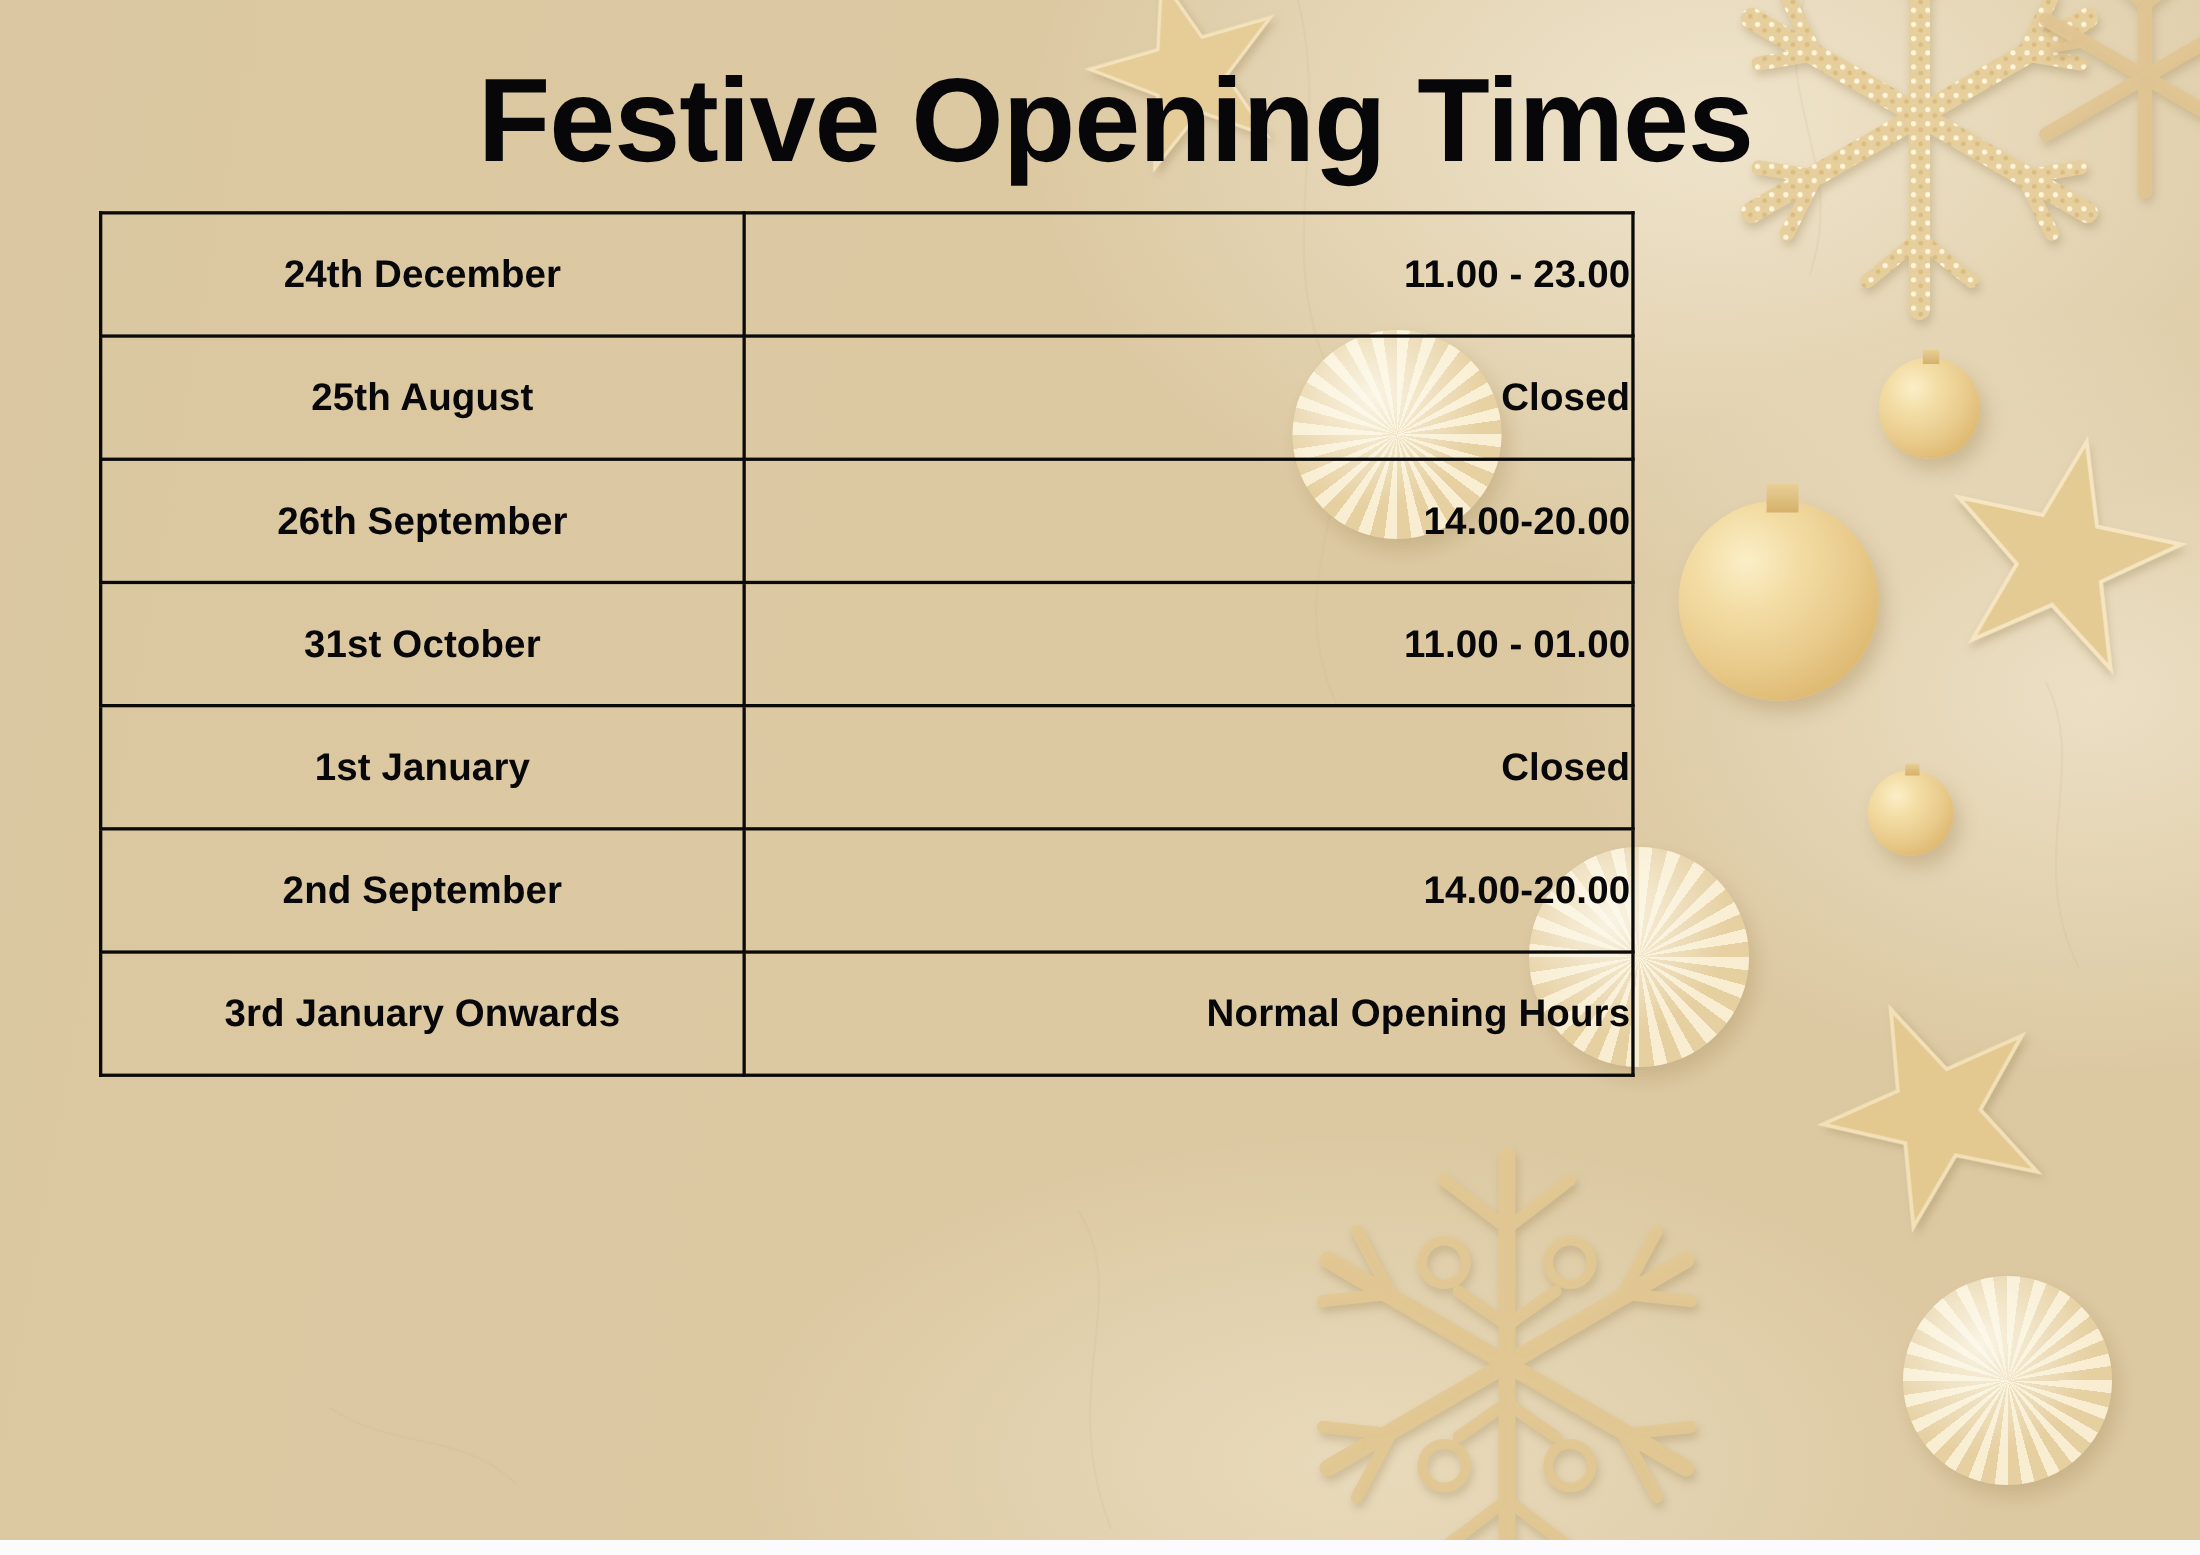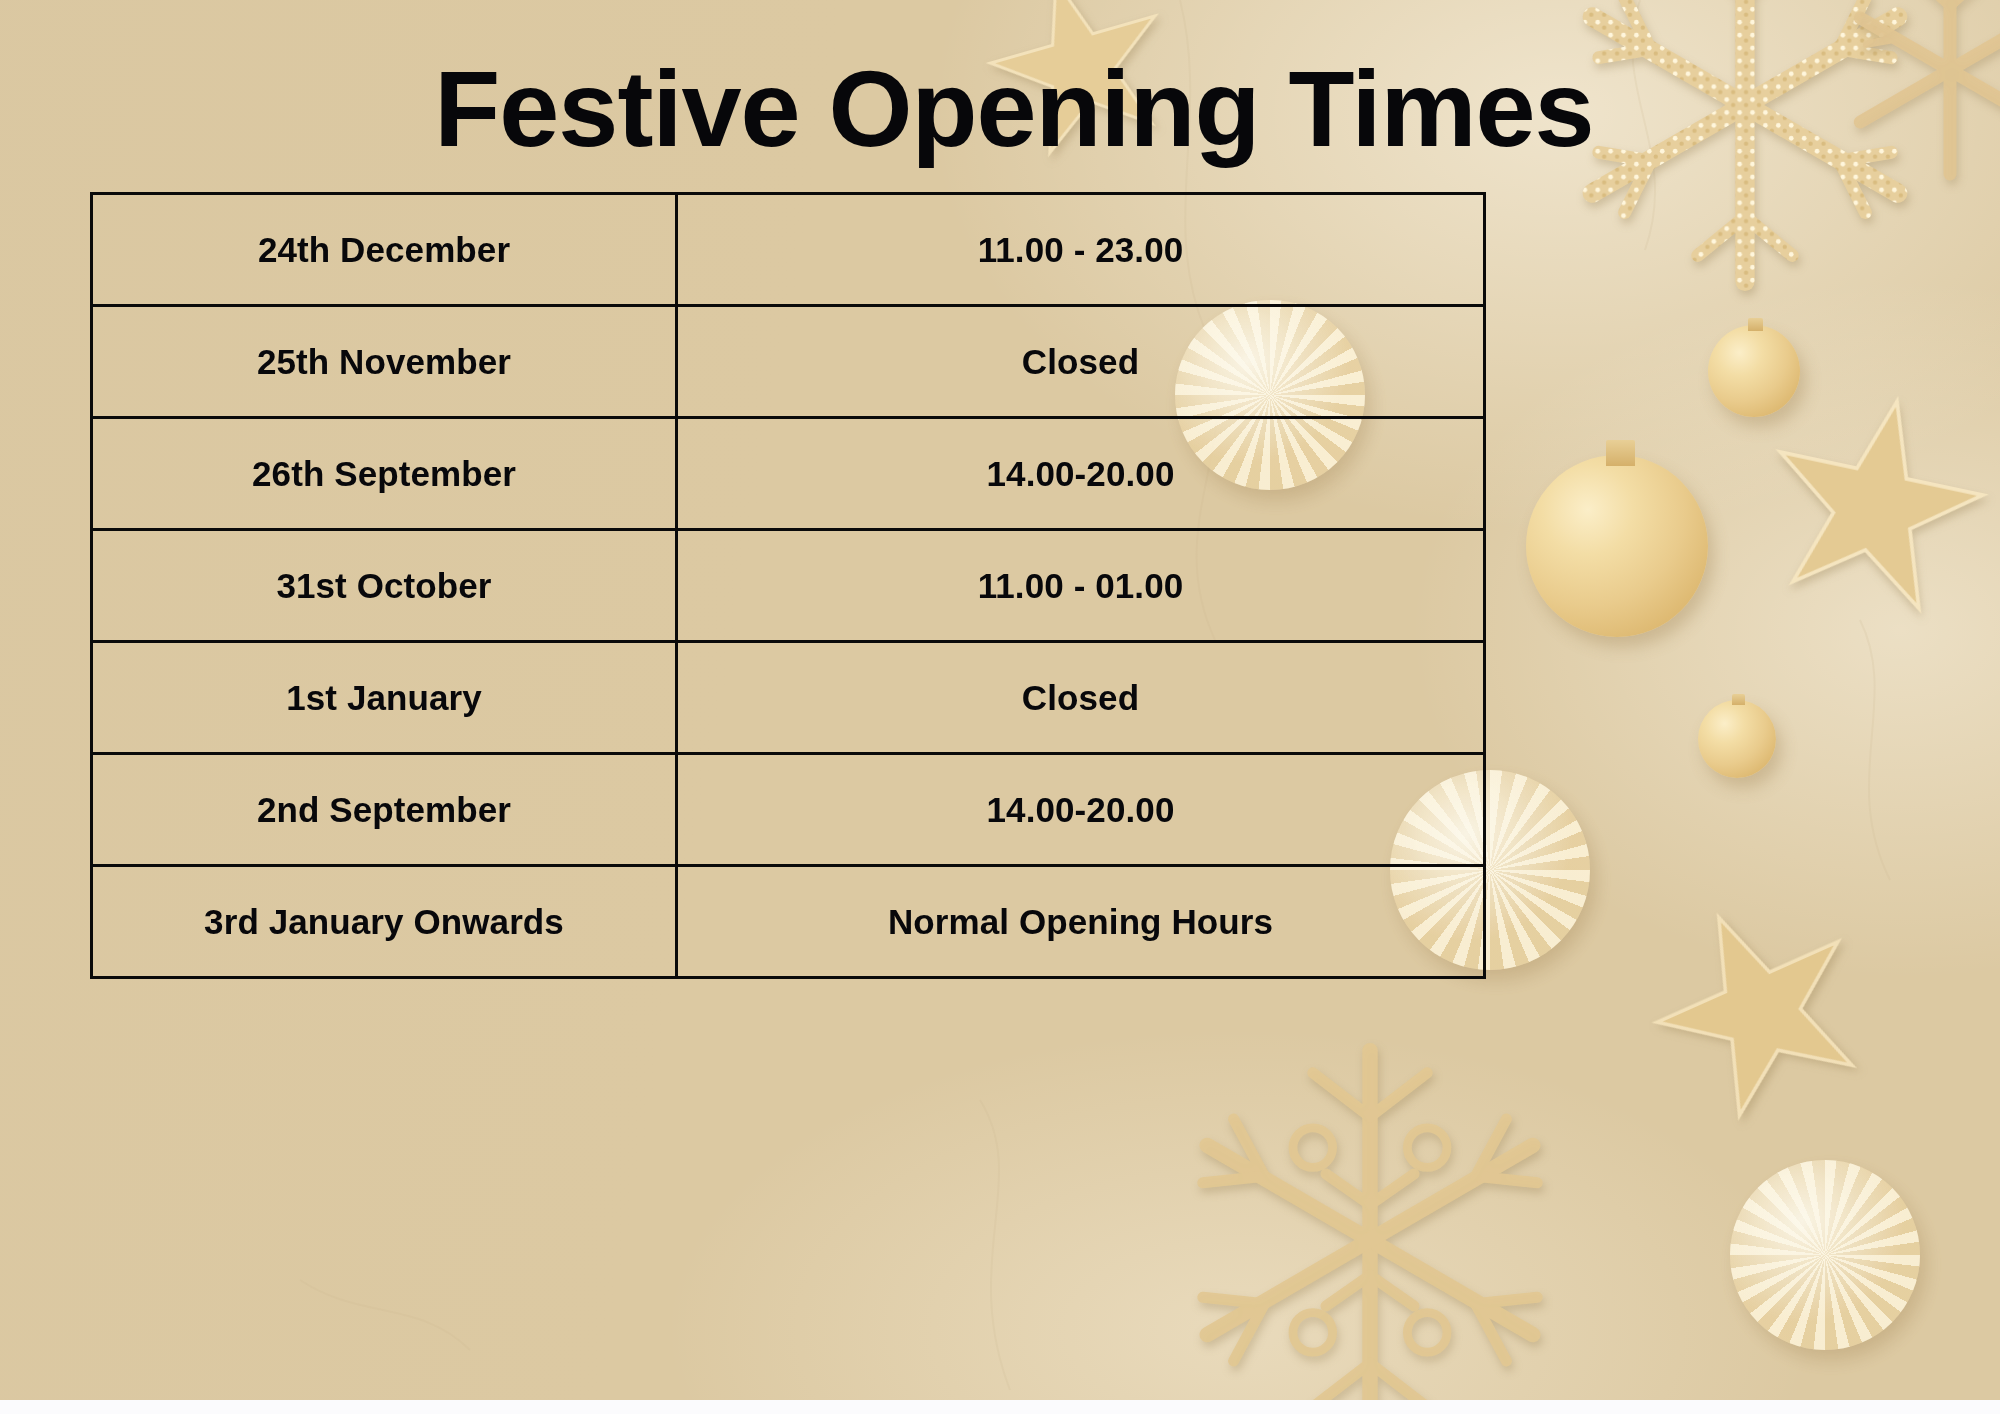--- a/index.html
+++ b/index.html
@@ -115,21 +115,21 @@
     height: 107px;
     text-align: center;
     vertical-align: middle;
     font-size: 35px;
     font-weight: 700;
     color: #08080b;
     letter-spacing: .1px;
     font-family: "Liberation Sans", sans-serif;
   }
   #times-table td.col-date  { width: 580px; }
-  #times-table td.col-hours { width: 803px; }
+  #times-table td.col-hours { width: 803px; text-align: right; }
 
   
   #page-bottom {
     position: absolute;
     left: 0; top: 1400px;
     width: 2000px; height: 14px;
     background: #fbfbfd;
   }
 </style>
 </head>
@@ -250,21 +250,21 @@
   <div id="title">Festive Opening Times</div>
 
   <table id="times-table">
     <tbody>
 
       <tr>
         <td class="col-date">24th December</td>
         <td class="col-hours">11.00 - 23.00</td>
       </tr>
       <tr>
-        <td class="col-date">25th November</td>
+        <td class="col-date">25th August</td>
         <td class="col-hours">Closed</td>
       </tr>
       <tr>
         <td class="col-date">26th September</td>
         <td class="col-hours">14.00-20.00</td>
       </tr>
       <tr>
         <td class="col-date">31st October</td>
         <td class="col-hours">11.00 - 01.00</td>
       </tr>

